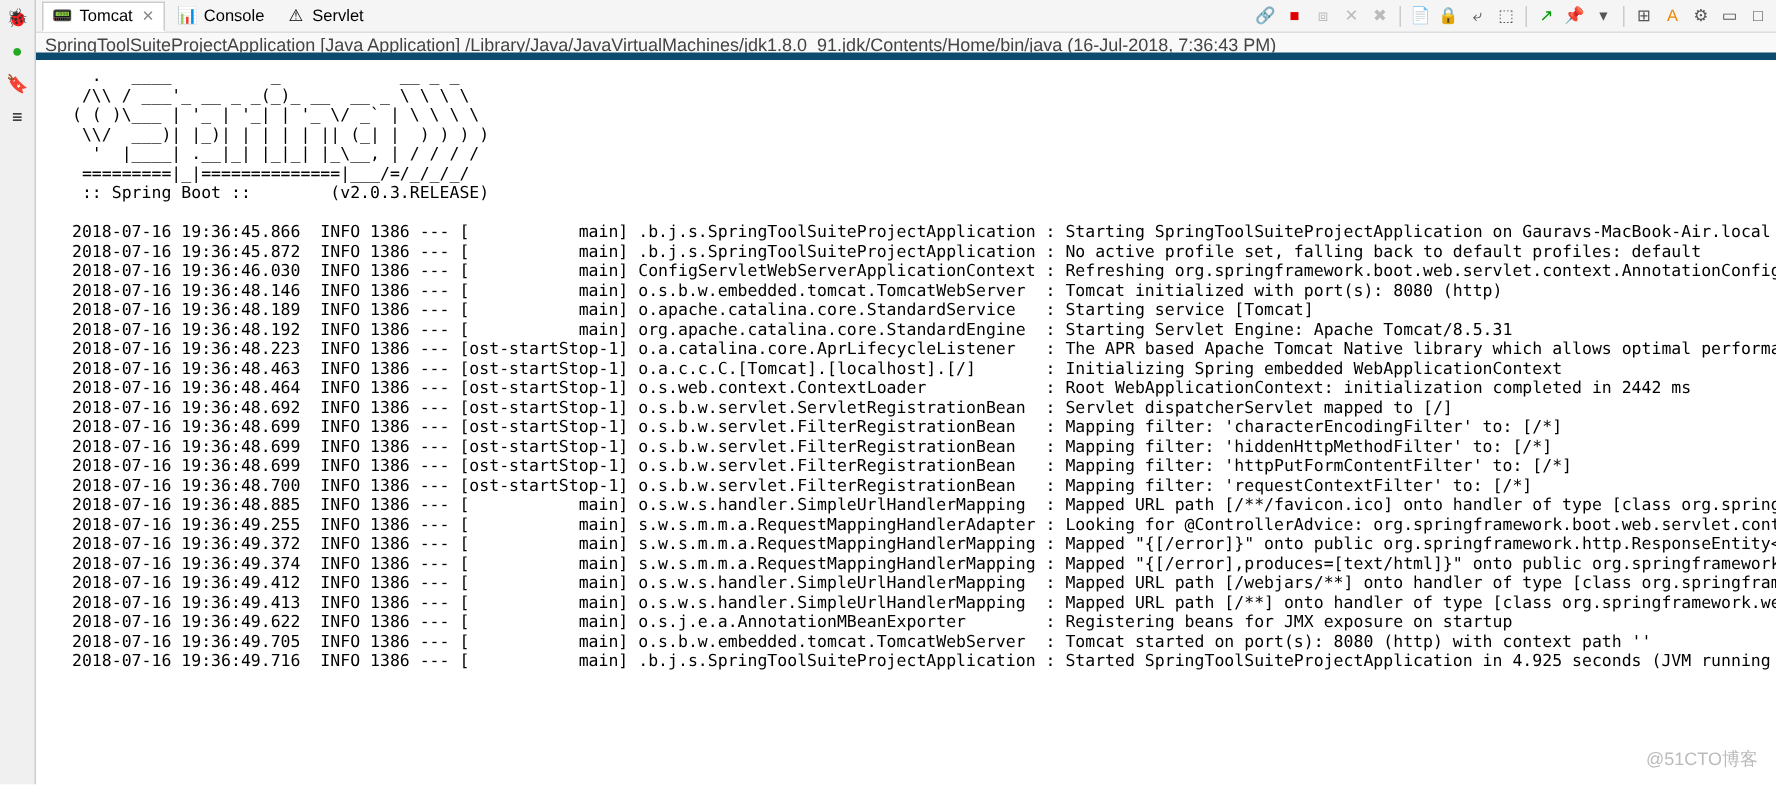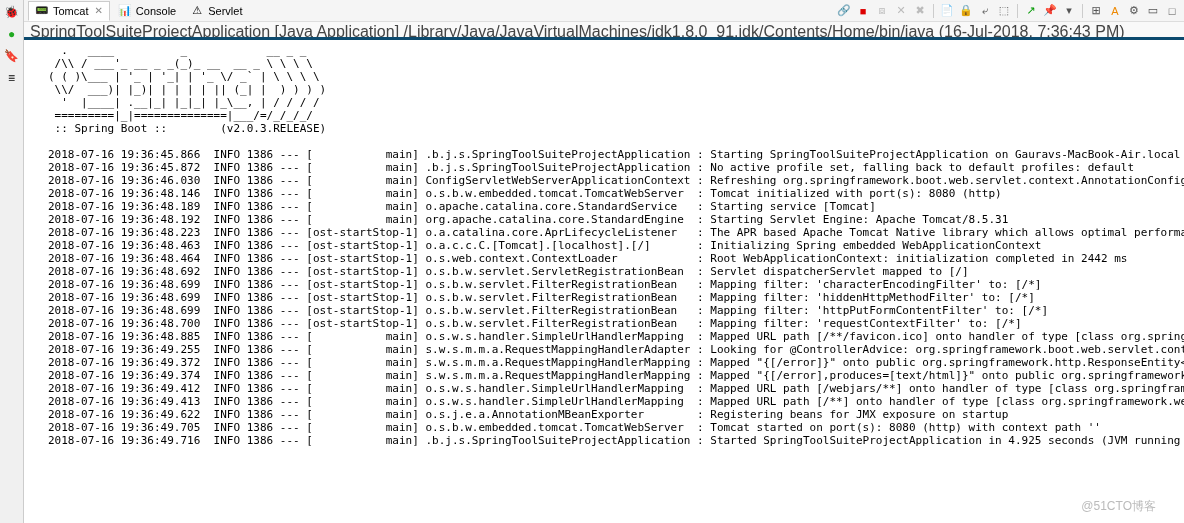--- a/index.html
+++ b/index.html
@@ -96,41 +96,41 @@
       color: #555;
     }
     .tb-icon.red { color: #d00; }
     .tb-icon.green { color: #090; }
     .tb-icon.orange { color: #e80; }
     .tb-icon.disabled { color: #bbb; }
     .divider { width: 1px; height: 14px; background: #ccc; margin: 0 2px; }
     .run-config {
       height: 18px;
       padding: 1px 6px;
-      font-size: 16px;
+      font-size: 12px;
       color: #444;
-      border-bottom: 3px solid #0c4a6e;
+      border-bottom: 5px solid #0c4a6e;
       white-space: nowrap;
       overflow: hidden;
       background: #f9f9f9;
     }
     .console {
       flex: 1;
       overflow: auto;
       padding: 4px 24px;
       font-family: "Menlo", "Consolas", monospace;
       font-size: 11px;
       line-height: 13px;
       white-space: pre;
       color: #000;
     }
     .watermark {
       position: absolute;
       bottom: 8px;
-      right: 28px;
+      right: 12px;
       font-size: 12px;
       color: #bbb;
     }
   </style>
 </head>
 <body>
 
 <div class="workspace">
   <div class="left-gutter" id="gutter">
       <div class="gutter-icon">🐞</div>

